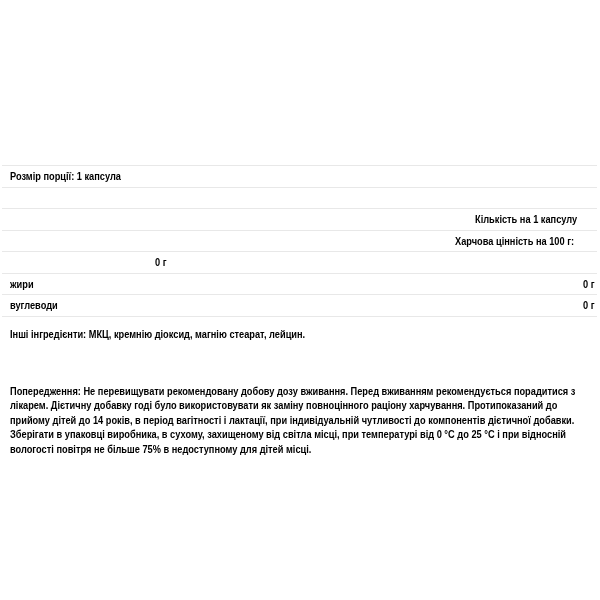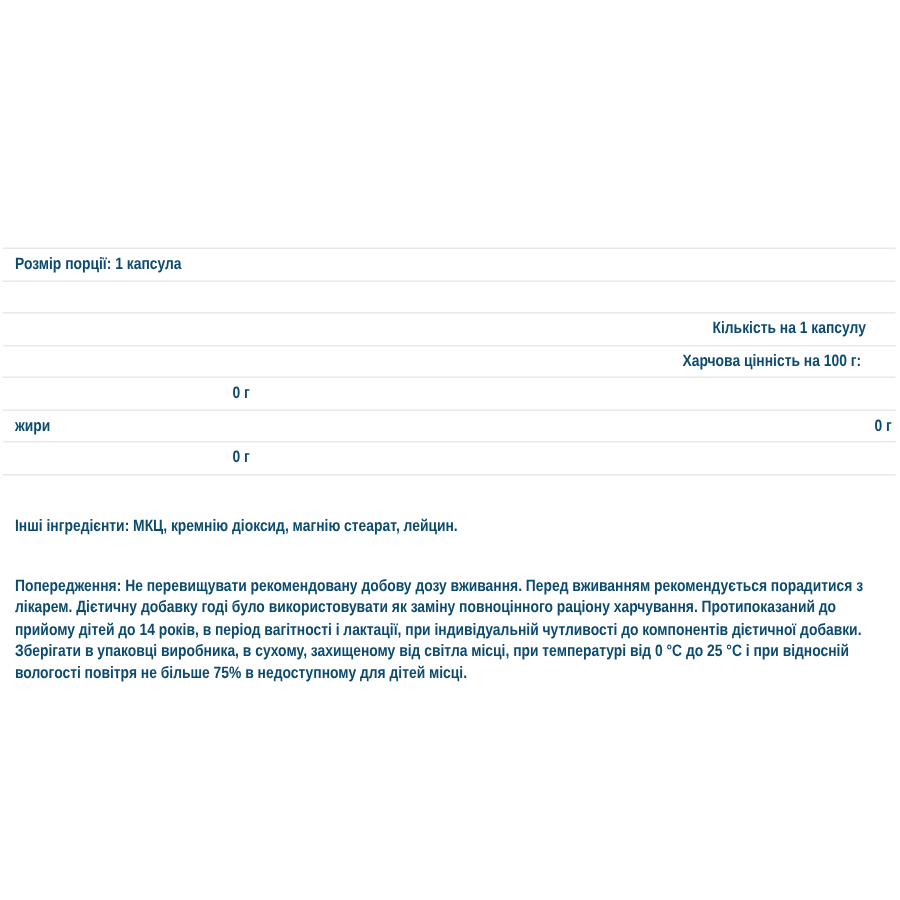--- a/index.html
+++ b/index.html
@@ -4,21 +4,21 @@
 <style>
   html, body { margin: 0; padding: 0; background: #ffffff; }
   .sheet {
     position: relative;
     width: 600px;
     height: 600px;
     background: #ffffff;
     overflow: hidden;
     font-family: "Liberation Sans", "DejaVu Sans", sans-serif;
     font-weight: 700;
-    color: #0c4a6e;
+    color: #000000;
   }
   
   .cond {
     display: inline-block;
     transform: scaleX(0.84);
     transform-origin: 0 50%;
     white-space: nowrap;
   }
   .facts-table {
     position: absolute;
@@ -39,21 +39,21 @@
     padding-left: 8px;
     overflow: visible;
   }
   .facts-cell-right {
     flex: 0 0 167px;
     width: 167px;
     text-align: right;
   }
   .ingredients-line {
     position: absolute;
-    top: 345px;
+    top: 328px;
     left: 10px;
     width: 586px;
     font-size: 11px;
     line-height: 13px;
   }
   .warning-block {
     position: absolute;
     top: 384px;
     left: 10px;
     width: 588px;
@@ -114,20 +114,23 @@
     <div class="facts-row">
       <div class="facts-cell-left">
         <span class="cond">жири</span>
       </div>
       <div class="facts-cell-right">
         <span class="cond">0 г</span>
       </div>
     </div>
 
     <div class="facts-row">
+      <div class="facts-cell-left">
+        <span class="cond">вуглеводи</span>
+      </div>
       <div class="facts-cell-right">
         <span class="cond">0 г</span>
       </div>
     </div>
 
   </div>
 
   <div class="ingredients-line">
     <span class="cond">Інші інгредієнти: МКЦ, кремнію діоксид, магнію стеарат, лейцин.</span>
   </div>

